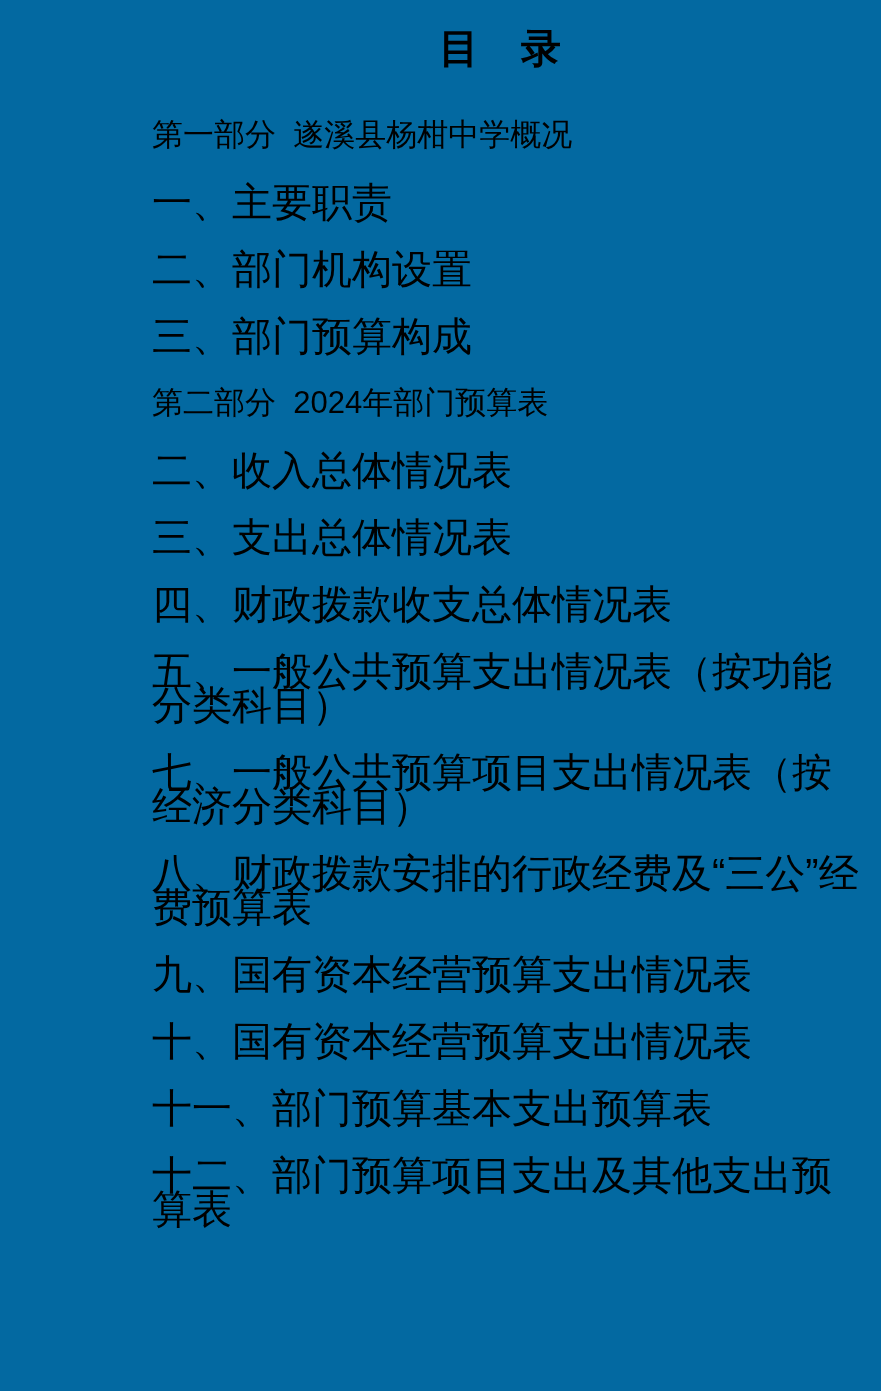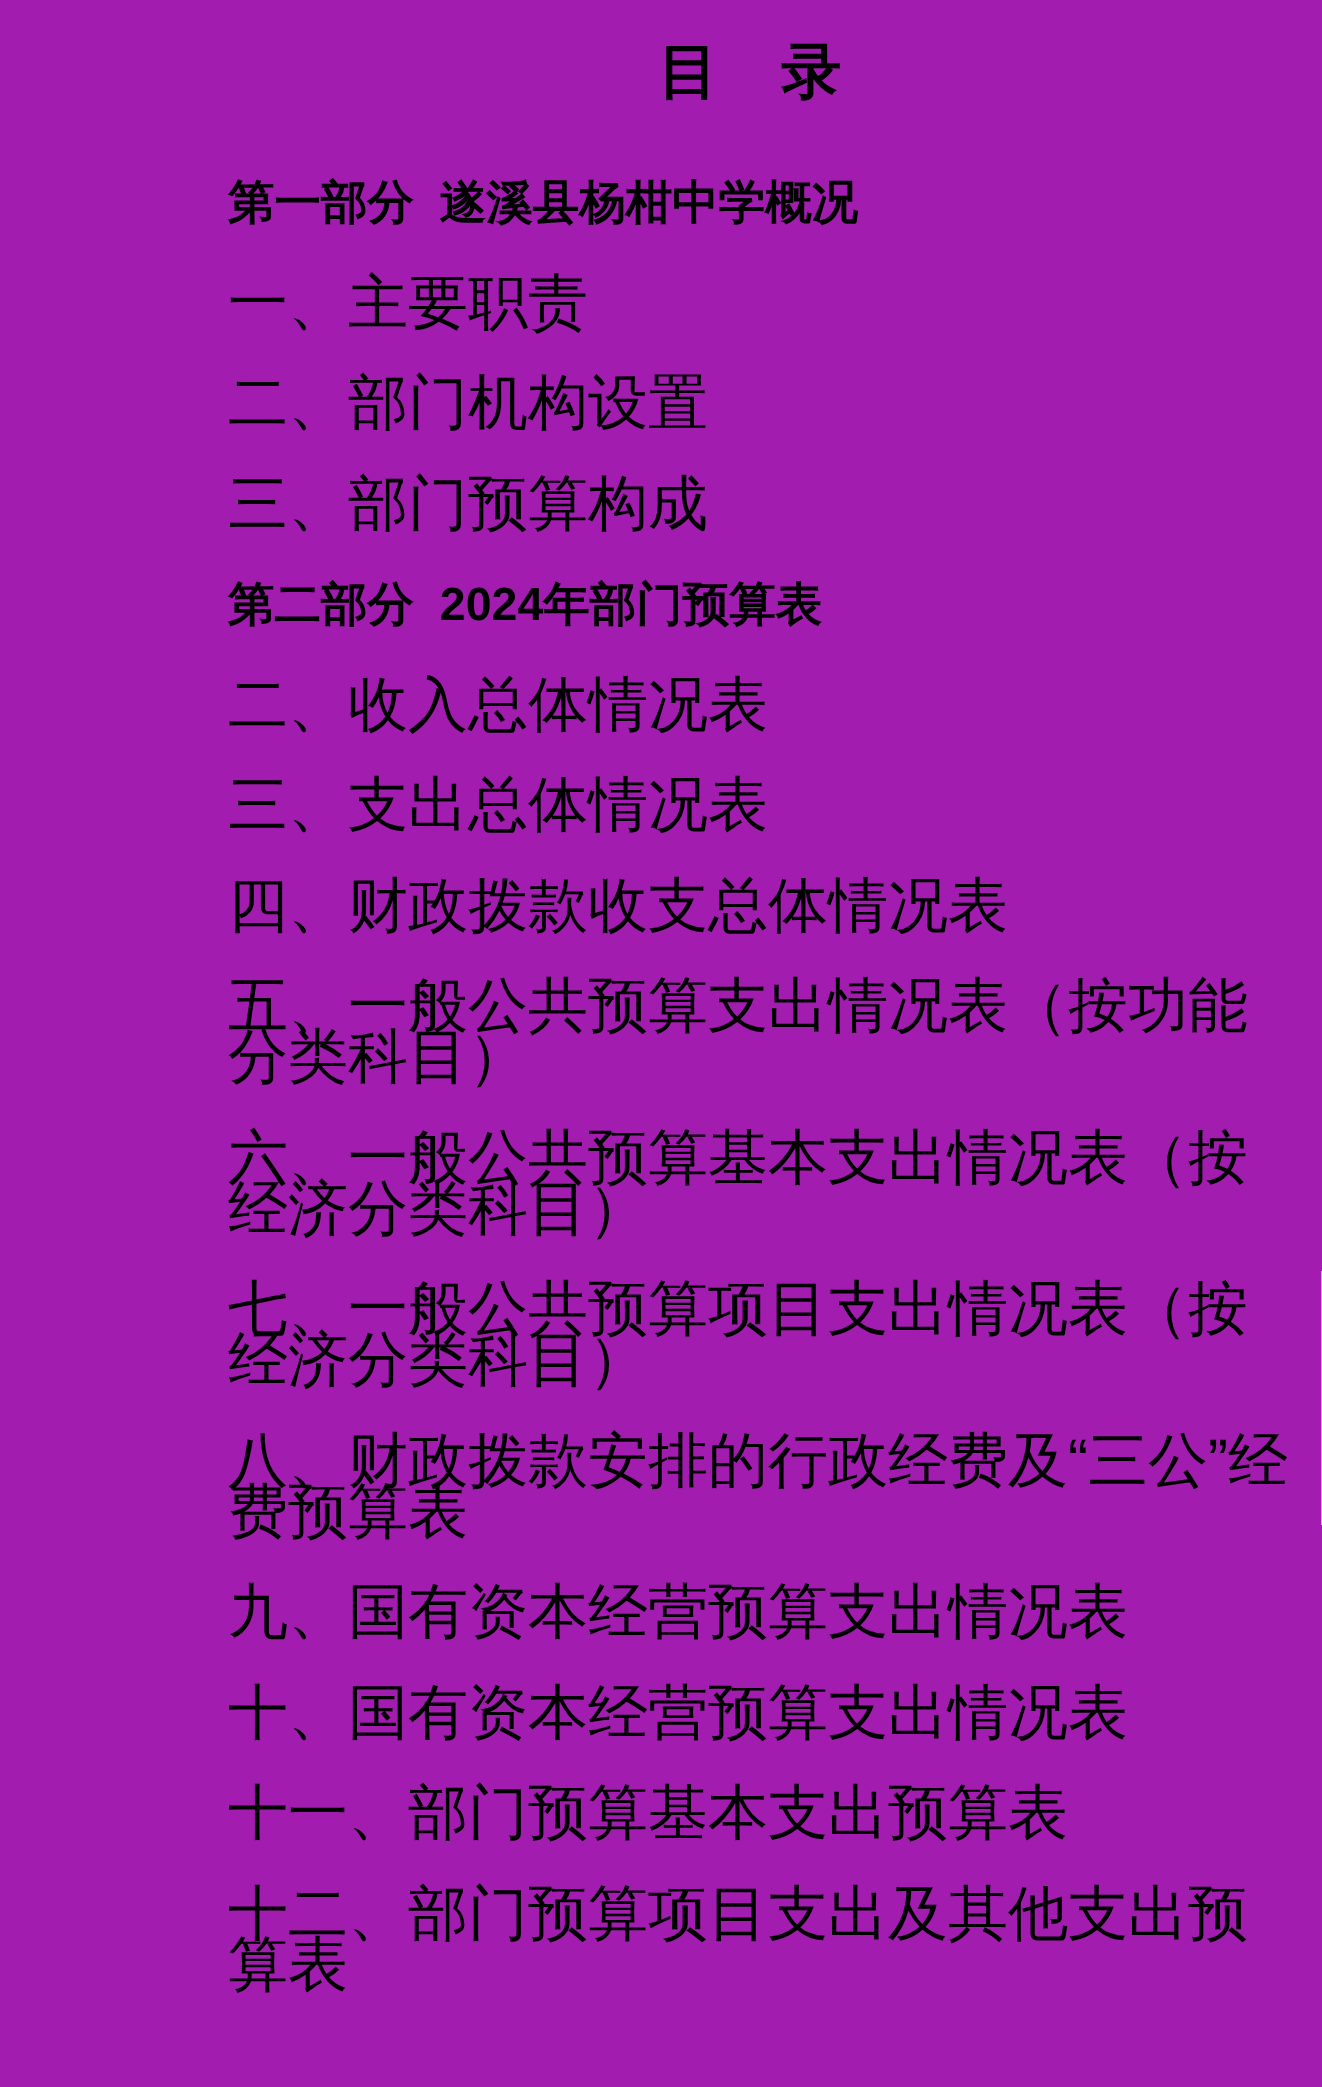--- a/index.html
+++ b/index.html
@@ -1,20 +1,20 @@
 <!DOCTYPE html>
 <html lang="zh"><head>
 <meta charset="utf-8">
 <style>
   html, body { margin: 0; padding: 0; background: #ffffff; }
   .page {
     position: relative;
     width: 881px;
     height: 1391px;
-    background: #a21caf;
+    background: #0369a1;
     color: #000000;
     font-family: "Liberation Sans", "DejaVu Sans", sans-serif;
     overflow: hidden;
     box-sizing: border-box;
   }
   .doc-title {
     margin: 0;
     padding-top: 24px;
     font-size: 40px;
     line-height: 48px;
@@ -31,21 +31,21 @@
     list-style: none;
   }
   .toc-line {
     font-size: 40px;
     line-height: 34px;
     margin: 0 0 33px 0;
     white-space: pre-wrap;
     color: #000000;
   }
   .toc-heading {
-    font-weight: 700;
+    font-weight: 400;
     font-size: 31px;
   }
   .toc-line:last-child { margin-bottom: 0; }
 </style>
 </head>
 <body>
 
 <div class="page">
   <h1 class="doc-title">目　录</h1>
 
@@ -54,21 +54,20 @@
     <div class="toc-line toc-heading">第一部分  遂溪县杨柑中学概况</div>
     <div class="toc-line">一、主要职责</div>
     <div class="toc-line">二、部门机构设置</div>
     <div class="toc-line">三、部门预算构成</div>
 
     <div class="toc-line toc-heading">第二部分  2024年部门预算表</div>
     <div class="toc-line">二、收入总体情况表</div>
     <div class="toc-line">三、支出总体情况表</div>
     <div class="toc-line">四、财政拨款收支总体情况表</div>
     <div class="toc-line">五、一般公共预算支出情况表（按功能分类科目）</div>
-    <div class="toc-line">六、一般公共预算基本支出情况表（按经济分类科目）</div>
     <div class="toc-line">七、一般公共预算项目支出情况表（按经济分类科目）</div>
     <div class="toc-line">八、财政拨款安排的行政经费及“三公”经费预算表</div>
     <div class="toc-line">九、国有资本经营预算支出情况表</div>
     <div class="toc-line">十、国有资本经营预算支出情况表</div>
     <div class="toc-line">十一、部门预算基本支出预算表</div>
     <div class="toc-line">十二、部门预算项目支出及其他支出预算表</div>
 
 
   </div>
 </div>

